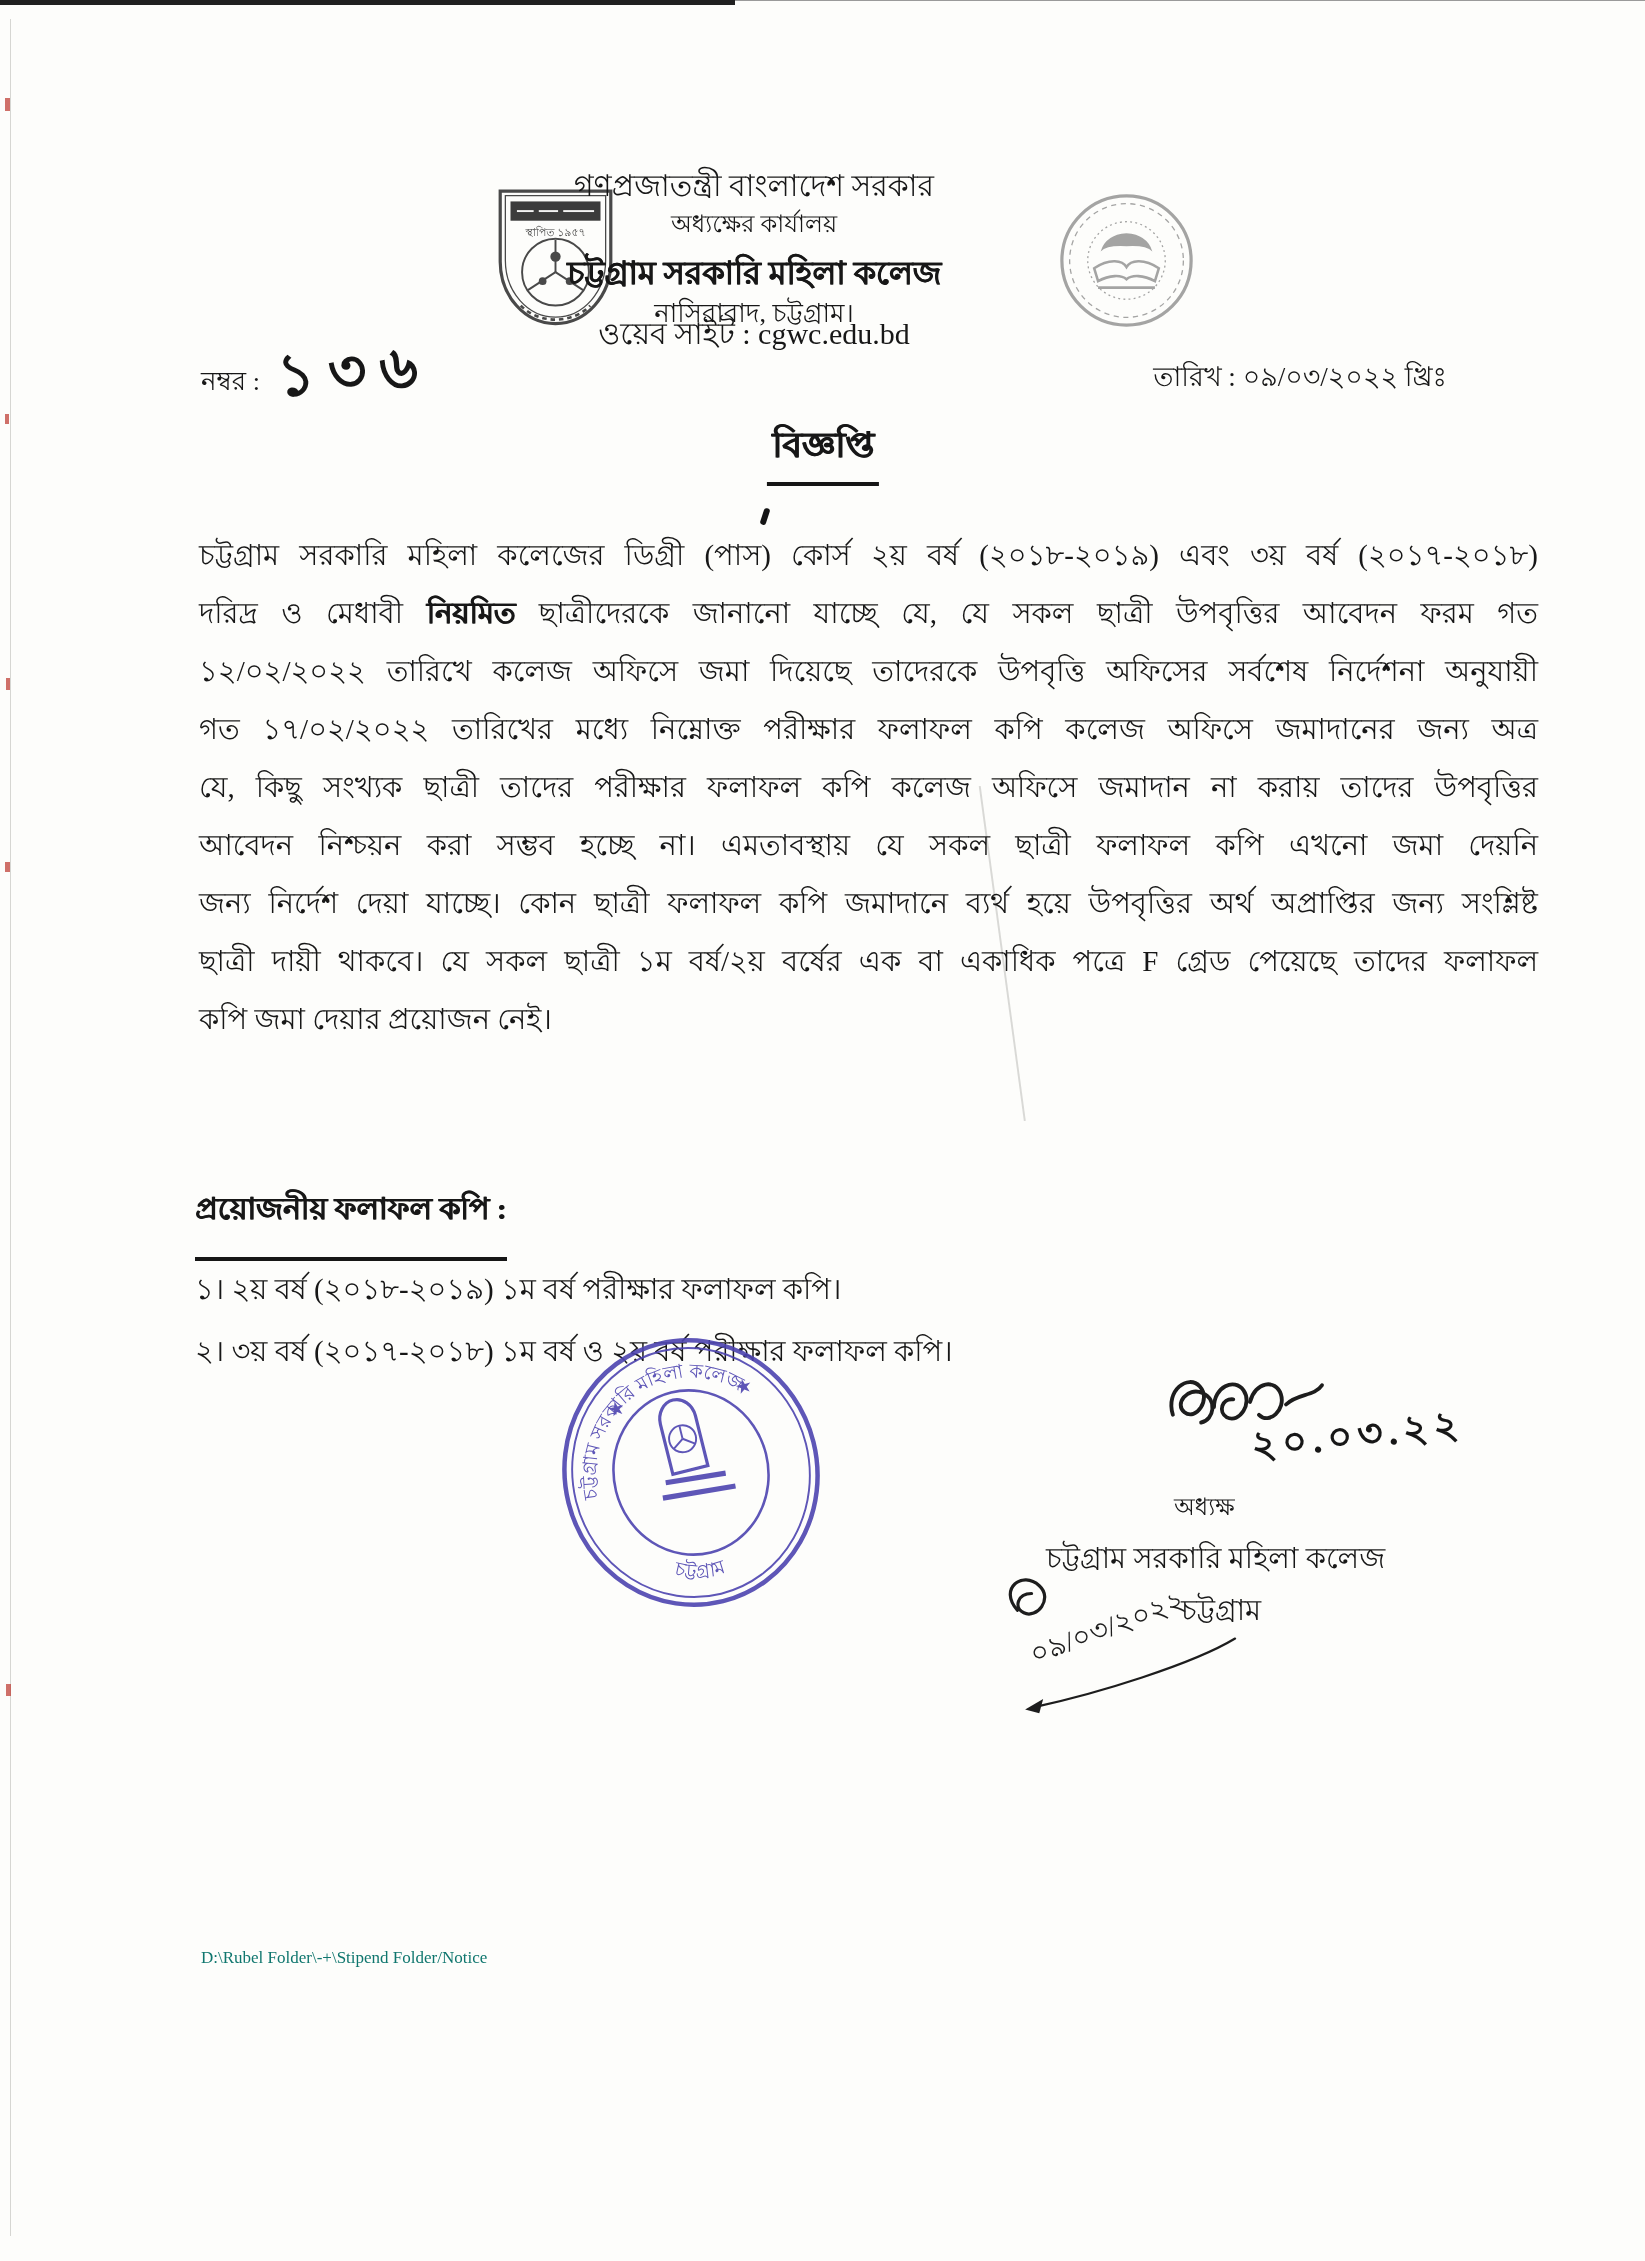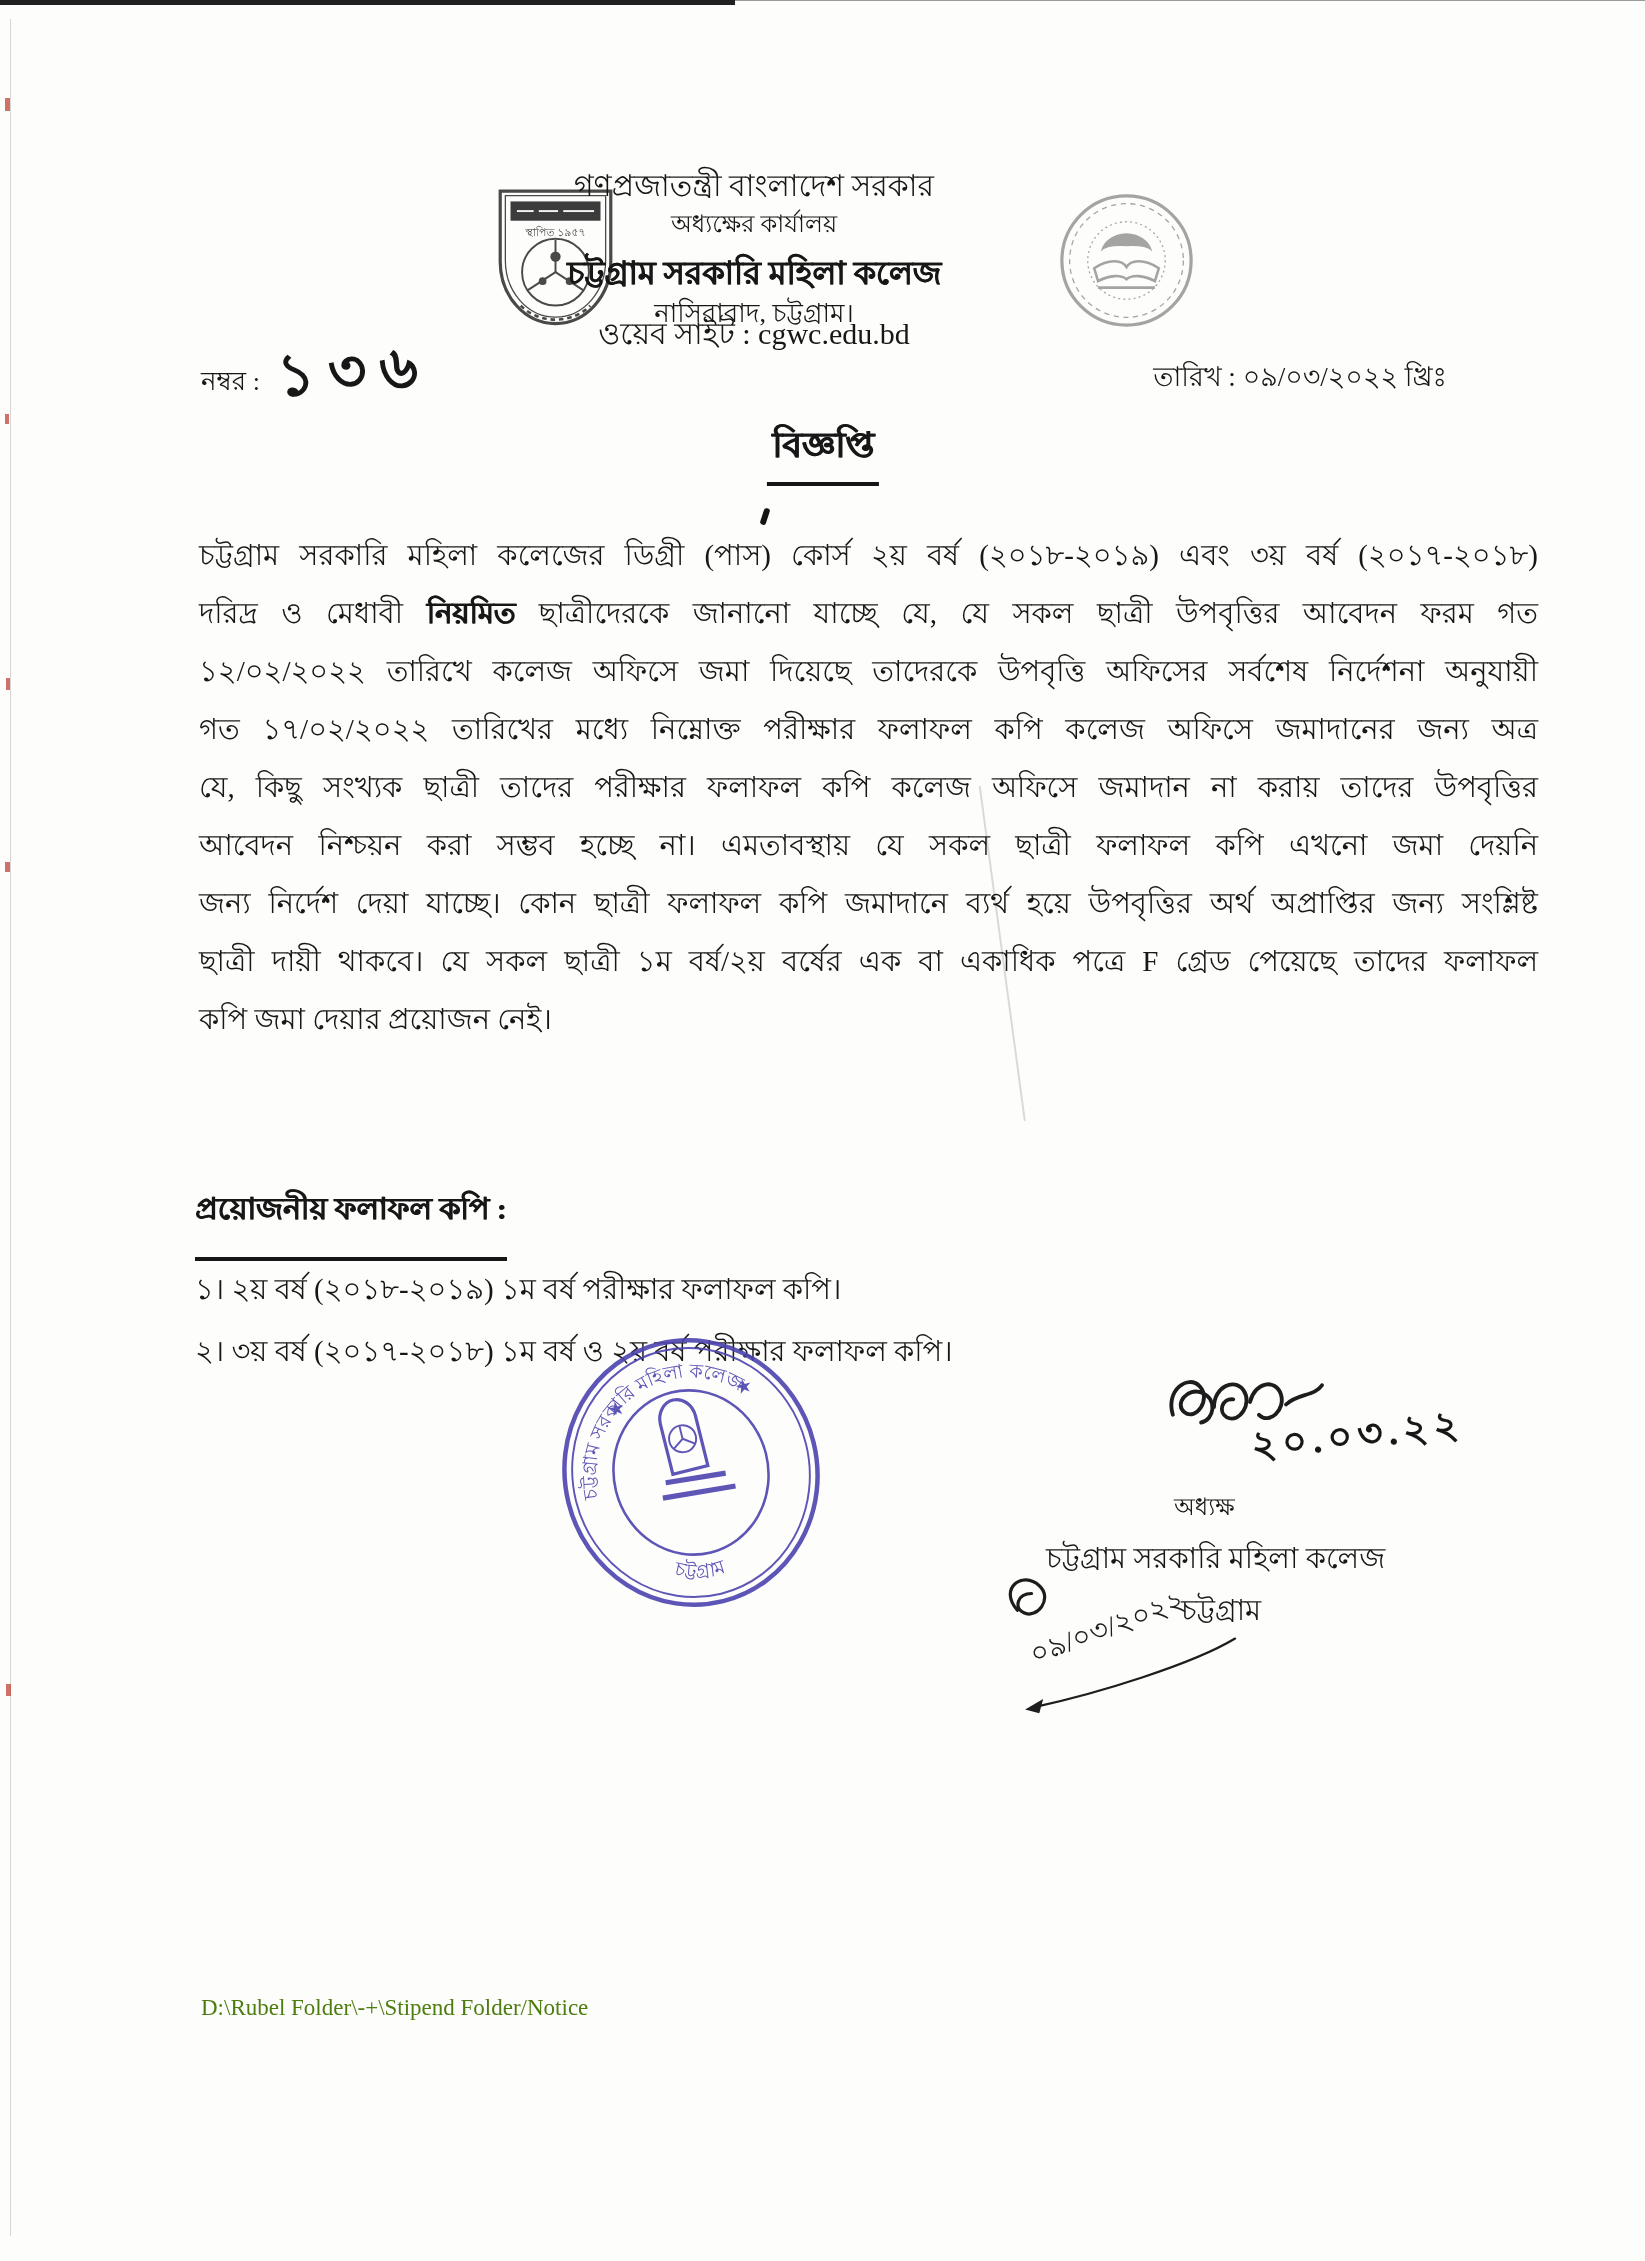--- a/index.html
+++ b/index.html
@@ -51,21 +51,21 @@
   .sig-initial{position:absolute;left:1160px;top:1367px;}
   .sig-date-top{
     position:absolute;left:1251px;top:1404px;font-size:39px;font-weight:600;
     letter-spacing:5.2px;transform:rotate(-6deg);white-space:nowrap;
   }
   .sig-designation{position:absolute;left:1174px;top:1488px;font-size:24px;}
   .sig-org{position:absolute;left:1046px;top:1535px;font-size:29px;white-space:nowrap;}
   .sig-place{position:absolute;left:1181px;top:1587px;font-size:29px;}
   .sig-bottom{position:absolute;left:980px;top:1560px;}
   
-  .footer-path{position:absolute;left:201px;top:1995px;font-size:23px;color:#4d7c0f;}
+  .footer-path{position:absolute;left:201px;top:1948px;font-size:17px;color:#0f766e;}
   
   .scan-topstrip{position:absolute;left:0;top:0;width:735px;height:4.5px;background:#202020;}
   .scan-topline{position:absolute;left:0;top:0;width:100%;height:1.3px;background:#9a9a9a;}
   .scan-leftline{position:absolute;left:10.3px;top:19.3px;width:0.6px;height:2217px;background:#d6d6d2;}
   .red-speck{position:absolute;width:4.5px;background:#bf4038;opacity:.75;}
   .crease{position:absolute;pointer-events:none;}
   .tick-artifact{position:absolute;left:762px;top:508px;width:5.8px;height:17px;background:#141414;transform:rotate(18deg);border-radius:2.6px;}
   
   .crest{position:absolute;left:491px;top:186px;opacity:.85;}
   .seal{position:absolute;left:1058px;top:192px;opacity:.55;}

